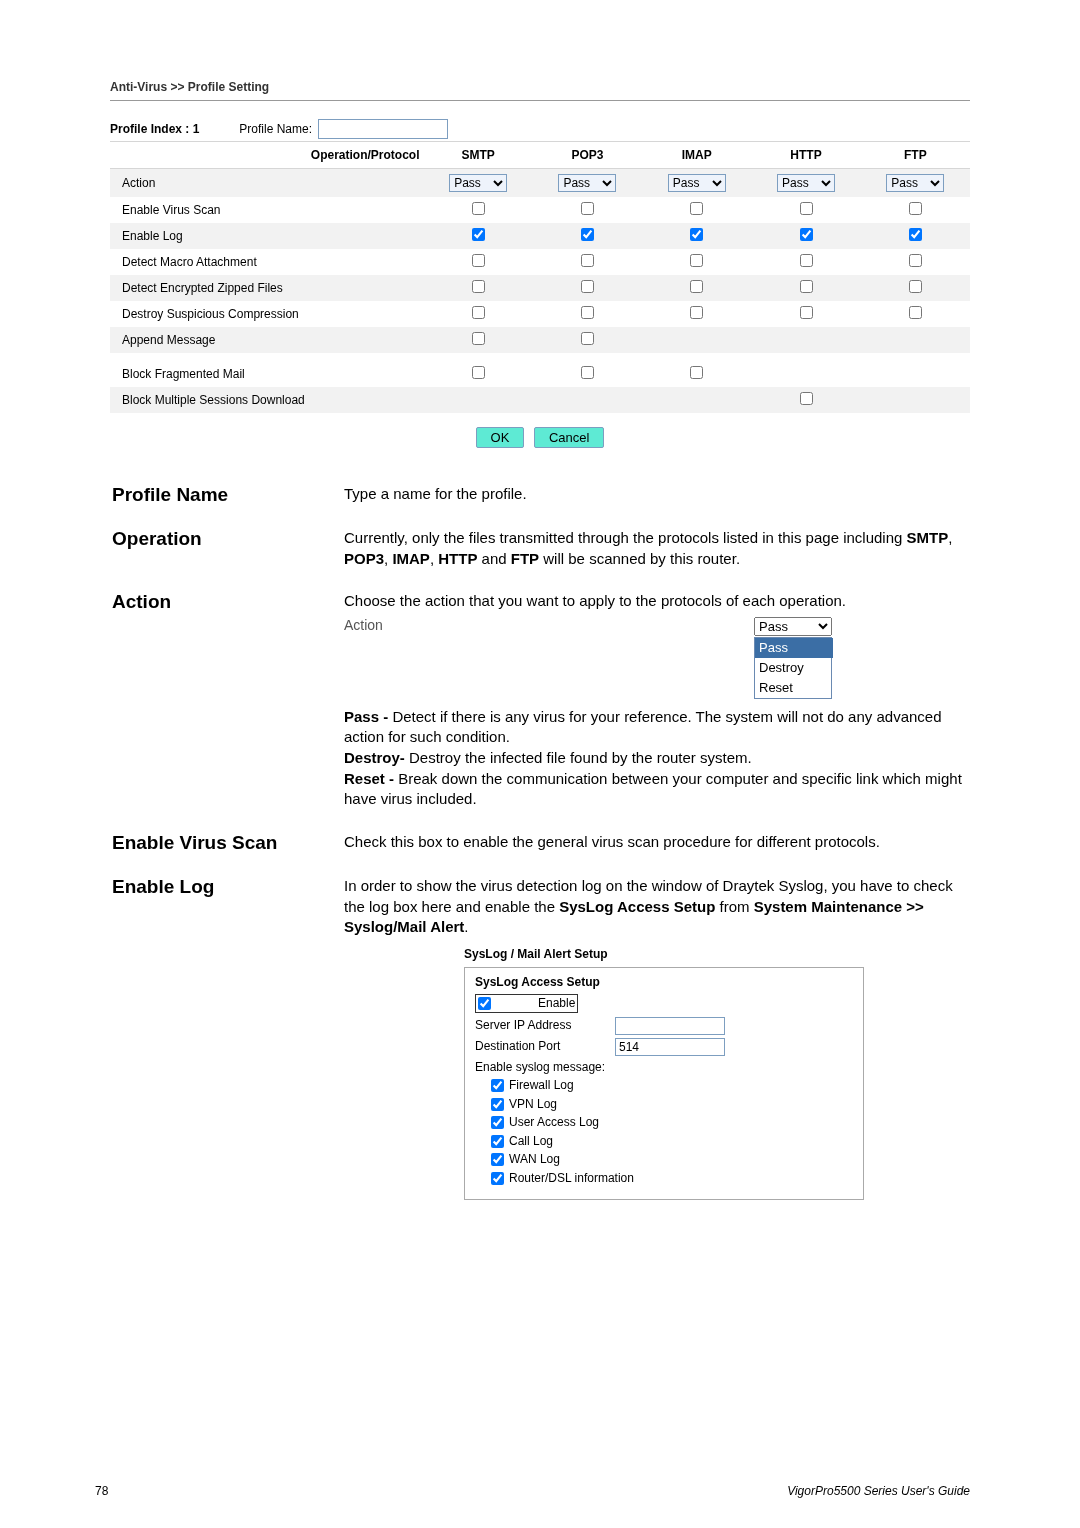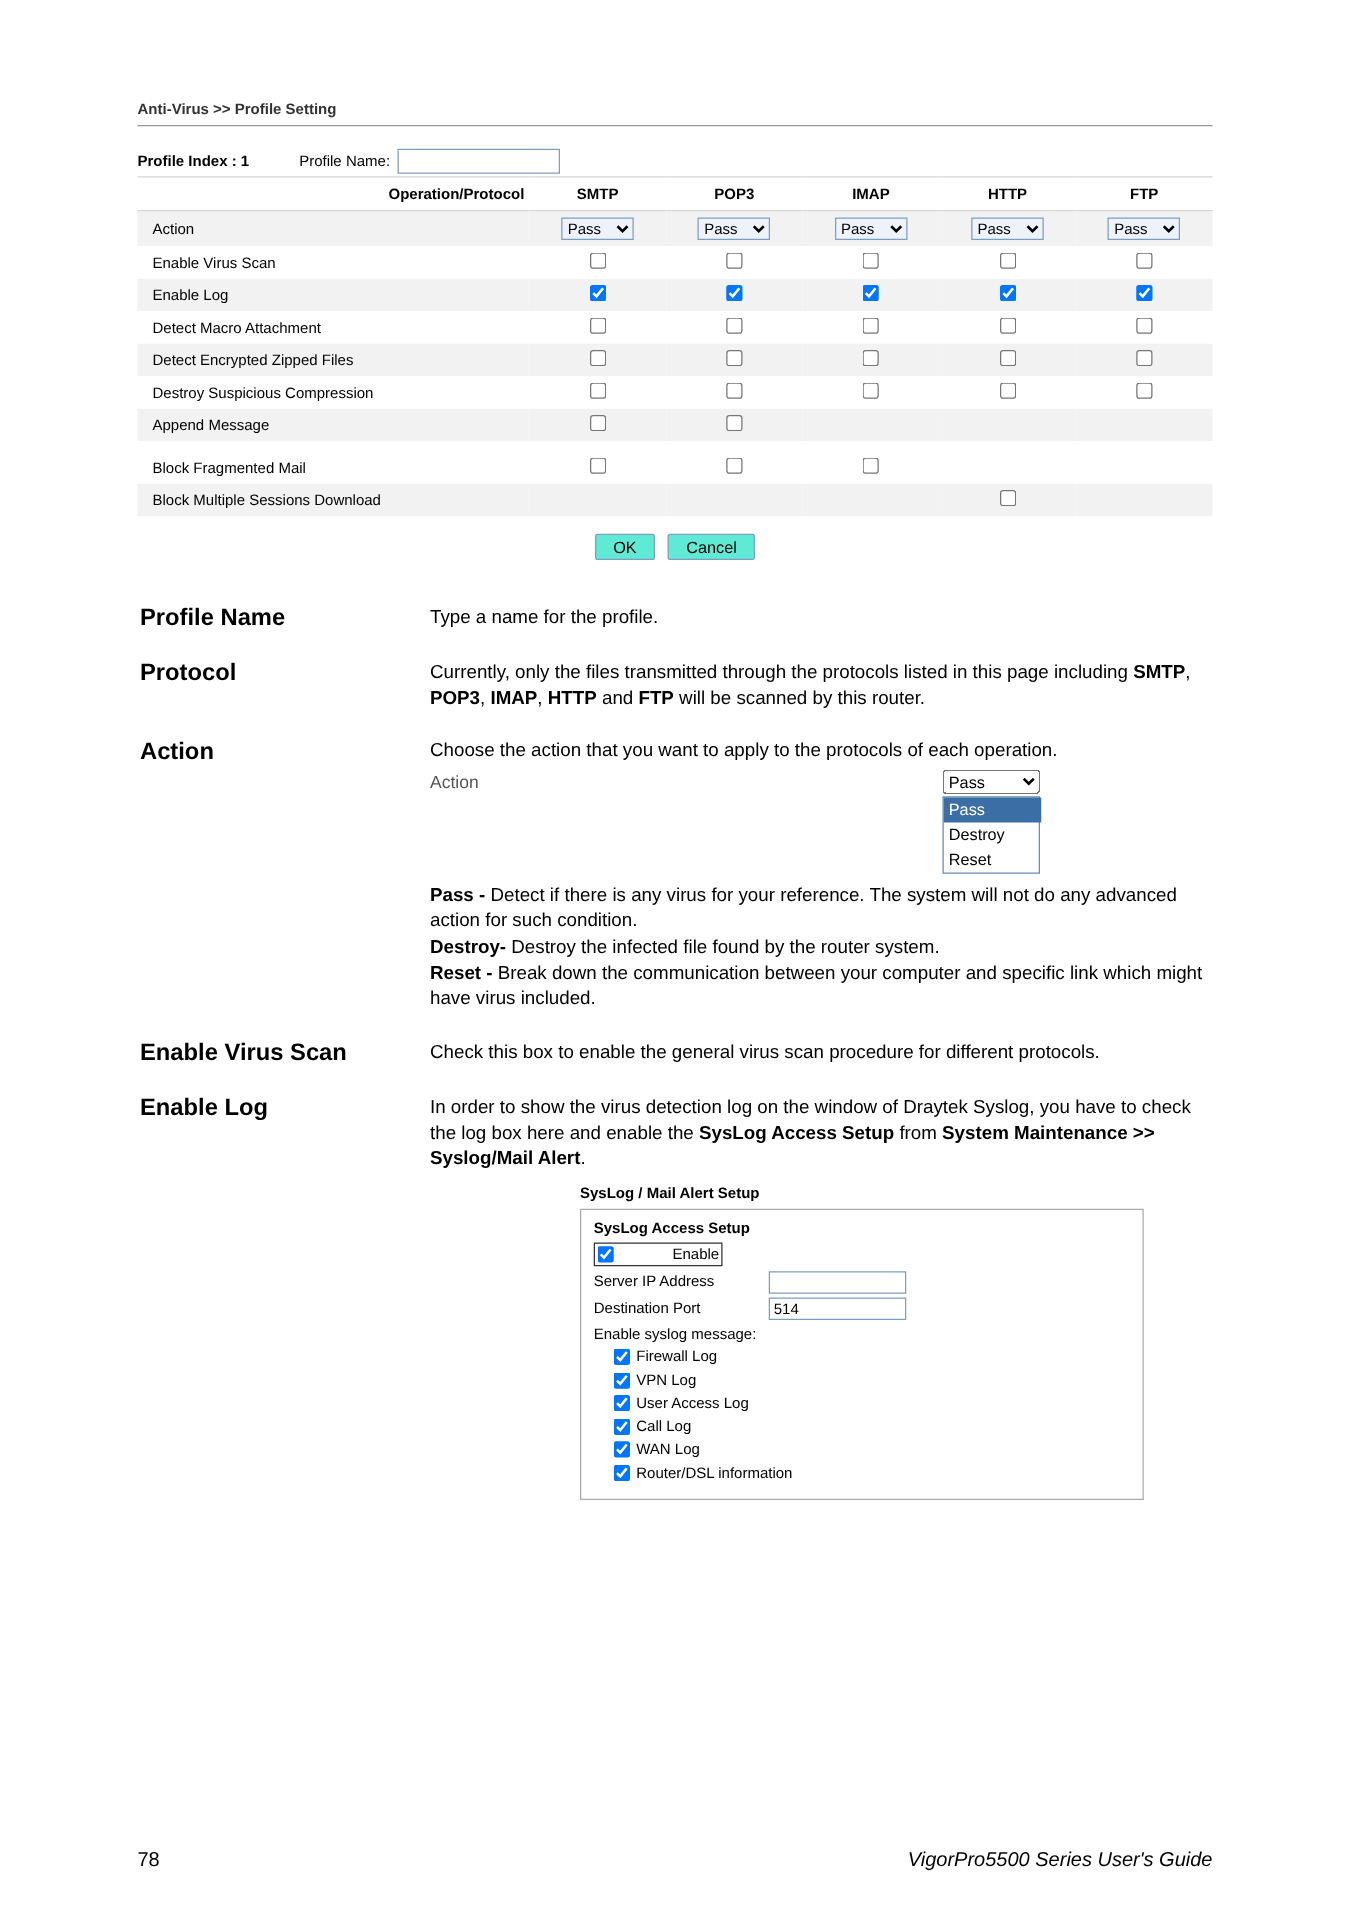--- a/index.html
+++ b/index.html
@@ -26,32 +26,32 @@
   .def-table { width: 100%; }
   .def-table td.term { font-size: 19px; font-weight: bold; vertical-align: top; width: 230px; padding: 10px 0; margin-left: 20px; }
   .def-table td.desc { font-size: 15px; vertical-align: top; padding: 10px 0; line-height: 1.38; }
   .action-select-row { display: flex; align-items: flex-start; margin: 4px 0 8px; }
   .action-select-row .acl { font-size: 14px; color: #555; width: 410px; }
   .action-select-row .sel { width: 78px; }
   .action-select-row select { width: 78px; font-size: 13px; }
   .dropdown-open { border: 1px solid #6a8ab2; width: 78px; font-size: 13px; background: #fff; }
   .dropdown-open .opt { padding: 1px 4px; }
   .dropdown-open .opt.sel { background: #3b6ea5; color: #fff; }
-  .syslog-box { margin: 8px 0 0 120px; width: 451px; }
+  .syslog-box { margin: 8px 0 0 120px; width: 400px; }
   .syslog-title { font-size: 12px; font-weight: bold; margin-bottom: 4px; }
   .syslog-inner { border: 1px solid #aaa; padding: 6px 10px 10px; font-size: 12px; }
   .syslog-inner .hdr { font-weight: bold; margin-bottom: 4px; }
   .syslog-inner .row { display: flex; align-items: center; margin: 3px 0; }
   .syslog-inner .row .lbl { width: 140px; }
   .syslog-inner .row input[type=text] { width: 110px; height: 18px; border: 1px solid #7d9ec0; font-size: 12px; padding: 0 3px; }
   .syslog-inner .chk { margin: 2px 0 2px 16px; display: flex; align-items: center; }
   .syslog-inner .chk input { margin-right: 5px; }
   .chk-en { display: flex; align-items: center; border: 1px solid #333; padding: 0 2px; width: fit-content; margin-bottom: 4px; gap: 44px; }
   .chk-en input { margin-right: 3px; }
-  .footer { position: absolute; bottom: 30px; left: 110px; right: 110px; display: flex; justify-content: space-between; font-size: 16px; }
+  .footer { position: absolute; bottom: 30px; left: 95px; right: 110px; display: flex; justify-content: space-between; font-size: 12px; }
   .footer .pg { }
   .footer .guide { font-style: italic; }
 </style>
 </head>
 <body>
 
 <div class="breadcrumb">Anti-Virus &gt;&gt; Profile Setting</div>
 <div class="hr"></div>
 
 <div class="profile-header">
@@ -153,21 +153,21 @@
   <button class="btn">Cancel</button>
 </div>
 
 <table class="def-table">
   <tbody>
       <tr>
     <td class="term">Profile Name</td>
     <td class="desc">Type a name for the profile.</td>
   </tr>
   <tr>
-    <td class="term">Protocol</td>
+    <td class="term">Operation</td>
     <td class="desc">
       <span>Currently, only the files transmitted through the protocols listed in this page including </span><b>SMTP</b><span>, </span><b>POP3</b><span>, </span><b>IMAP</b><span>, </span><b>HTTP</b><span> and </span><b>FTP</b><span> will be scanned by this router.</span>
     </td>
   </tr>
   <tr>
     <td class="term">Action</td>
     <td class="desc">
       <div>Choose the action that you want to apply to the protocols of each operation.</div>
       <div class="action-select-row">
         <div class="acl">Action</div>

